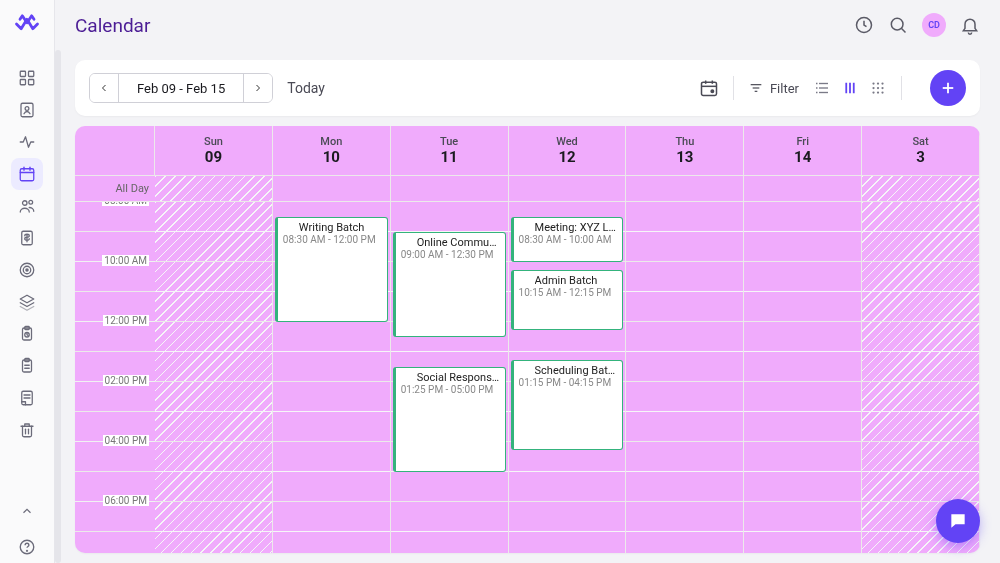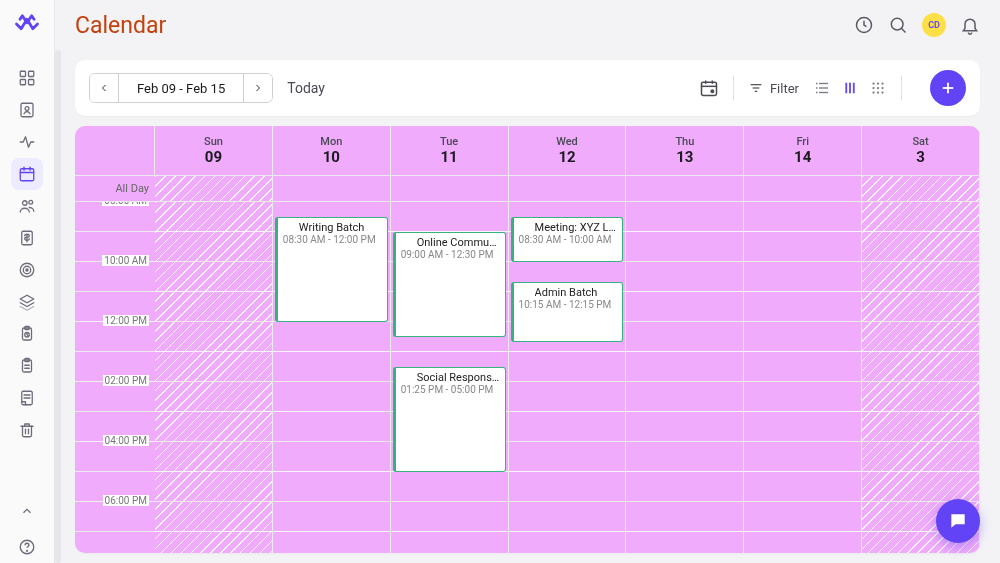--- a/index.html
+++ b/index.html
@@ -8,25 +8,25 @@
   .sidebar { width: 55px; background: #fafafb; border-right: 1px solid #e6e6eb; display: flex; flex-direction: column; align-items: center; padding-top: 10px; gap: 4px; }
   .logo { width: 28px; height: 28px; color: #6243f5; margin-bottom: 20px; cursor: pointer; }
   .side-icon { width: 32px; height: 32px; border-radius: 8px; display: flex; align-items: center; justify-content: center; color: #6b6b7a; cursor: pointer; }
   .side-icon.active { background: #ecebff; color: #6243f5; }
   .side-icon svg { width: 18px; height: 18px; }
   .side-spacer { flex: 1; }
   .side-icon.chevron svg { width: 14px; height: 14px; }
   .main { flex: 1; display: flex; flex-direction: column; background: #f3f3f6; overflow: hidden; position: relative; }
   .scroll-edge { position: absolute; left: 0; top: 50px; bottom: 0; width: 6px; background: #e5e5ea; border-radius: 3px; z-index: 3; }
   .header { height: 50px; display: flex; align-items: center; padding: 0 20px; }
-  .page-title { font-size: 23px; font-weight: 400; color: #c2410c; }
+  .page-title { font-size: 19px; font-weight: 400; color: #4c1d95; }
   .header-spacer { flex: 1; }
   .header-icons { display: flex; align-items: center; gap: 14px; }
   .header-icon { width: 20px; height: 20px; color: #5a5a66; cursor: pointer; display: flex; align-items: center; justify-content: center; }
-  .avatar { width: 24px; height: 24px; border-radius: 50%; background: #fde047; color: #6243f5; font-size: 9px; font-weight: 600; display: flex; align-items: center; justify-content: center; cursor: pointer; }
+  .avatar { width: 24px; height: 24px; border-radius: 50%; background: #f0abfc; color: #6243f5; font-size: 9px; font-weight: 600; display: flex; align-items: center; justify-content: center; cursor: pointer; }
   .content { flex: 1; padding: 10px 20px 10px 20px; display: flex; flex-direction: column; gap: 10px; overflow: hidden; }
   .toolbar { background: #fff; border-radius: 10px; padding: 10px 14px; display: flex; align-items: center; gap: 14px; box-shadow: 0 1px 2px rgba(0,0,0,0.04); }
   .nav-group { display: flex; border: 1px solid #d0d0d7; border-radius: 6px; overflow: hidden; }
   .nav-btn { width: 28px; height: 28px; display: flex; align-items: center; justify-content: center; cursor: pointer; color: #333; background: #fff; }
   .nav-btn svg { width: 12px; height: 12px; }
   .range-label { padding: 0 18px; font-size: 13px; display: flex; align-items: center; border-left: 1px solid #d0d0d7; border-right: 1px solid #d0d0d7; color: #1a1a1f; }
   .today-link { font-size: 14px; color: #4a4a55; cursor: pointer; }
   .toolbar-spacer { flex: 1; }
   .tool-icon { width: 20px; height: 20px; color: #4a4a55; cursor: pointer; display: flex; align-items: center; justify-content: center; }
   .tool-divider { width: 1px; height: 24px; background: #e1e1e6; }
@@ -417,23 +417,27 @@
                 <div class="slot"></div>
                 <div class="slot hour"></div>
                 <div class="slot"></div>
                 <div class="slot hour"></div>
                 <div class="slot"></div>
                 <div class="slot hour"></div>
                 <div class="event" style="top: 15px; height: 45px;">
                   <div class="title">Meeting: XYZ Leadership</div>
                   <div class="time">08:30 AM - 10:00 AM</div>
                 </div>
-                <div class="event" style="top: 80px; height: 60px;">
+                <div class="event" style="top: 68px; height: 60px;">
                   <div class="title">Admin Batch</div>
                   <div class="time">10:15 AM - 12:15 PM</div>
+                </div>
+                <div class="event" style="top: 158px; height: 90px;">
+                  <div class="title">Scheduling Batch</div>
+                  <div class="time">01:15 PM - 04:15 PM</div>
                 </div>
               </div>
               <div class="day-col">
                 <div class="slot"></div>
                 <div class="slot hour"></div>
                 <div class="slot"></div>
                 <div class="slot hour"></div>
                 <div class="slot"></div>
                 <div class="slot hour"></div>
                 <div class="slot"></div>

